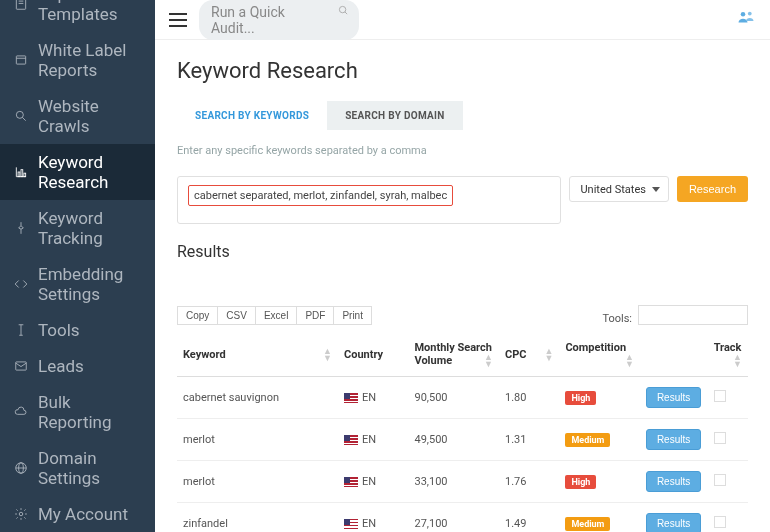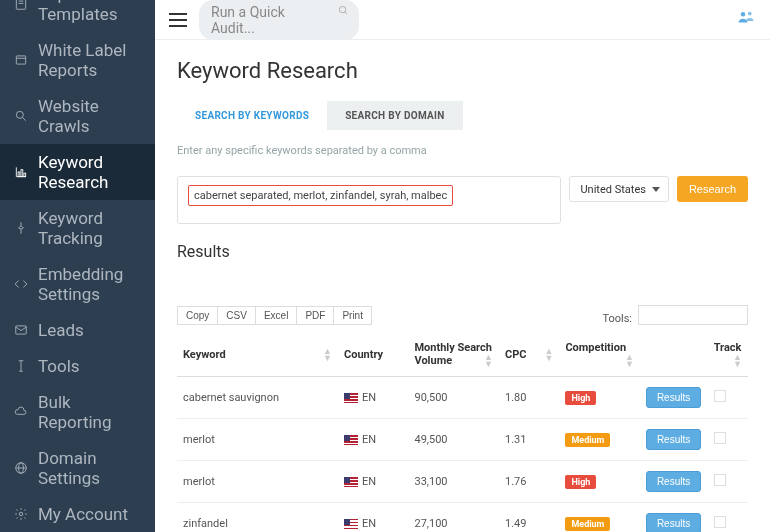--- a/index.html
+++ b/index.html
@@ -129,35 +129,35 @@
             <svg class="ico" viewBox="0 0 24 24">
               <polyline points="8 6 2 12 8 18"></polyline>
               <polyline points="16 6 22 12 16 18"></polyline>
             </svg>
           </span>
           <span>Embedding Settings</span>
         </li>
         <li class="nav-item">
           <span class="icon">
             <svg class="ico" viewBox="0 0 24 24">
-              <rect x="3" y="5" width="18" height="14" rx="1"></rect>
-              <polyline points="3 7 12 13 21 7"></polyline>
-            </svg>
-          </span>
-          <span>Leads</span>
-        </li>
-        <li class="nav-item">
-          <span class="icon">
-            <svg class="ico" viewBox="0 0 24 24">
               <line x1="12" y1="3" x2="12" y2="21"></line>
               <line x1="8" y1="3" x2="16" y2="3"></line>
               <line x1="9" y1="21" x2="15" y2="21"></line>
             </svg>
           </span>
           <span>Tools</span>
+        </li>
+        <li class="nav-item">
+          <span class="icon">
+            <svg class="ico" viewBox="0 0 24 24">
+              <rect x="3" y="5" width="18" height="14" rx="1"></rect>
+              <polyline points="3 7 12 13 21 7"></polyline>
+            </svg>
+          </span>
+          <span>Leads</span>
         </li>
         <li class="nav-item">
           <span class="icon">
             <svg class="ico" viewBox="0 0 24 24">
               <path d="M6 16a4 4 0 1 1 1-7.9A5 5 0 0 1 17 9a3.5 3.5 0 0 1 0 7H6z"></path>
             </svg>
           </span>
           <span>Bulk Reporting</span>
         </li>
         <li class="nav-item">

